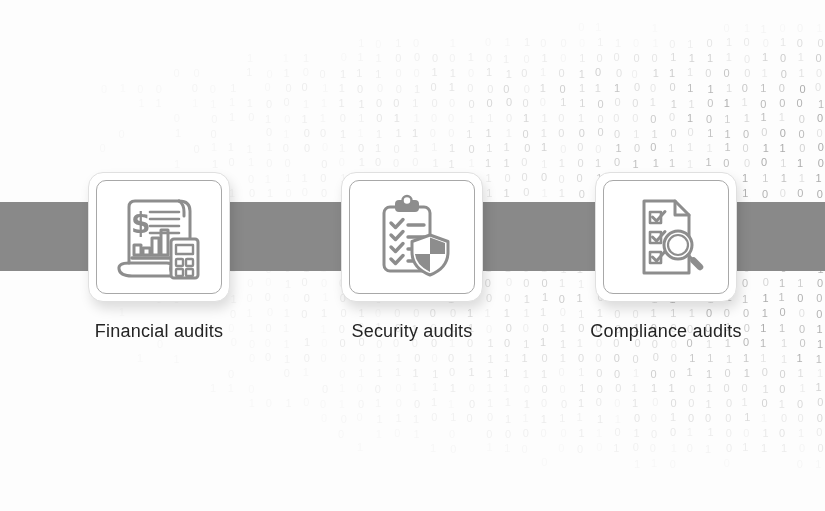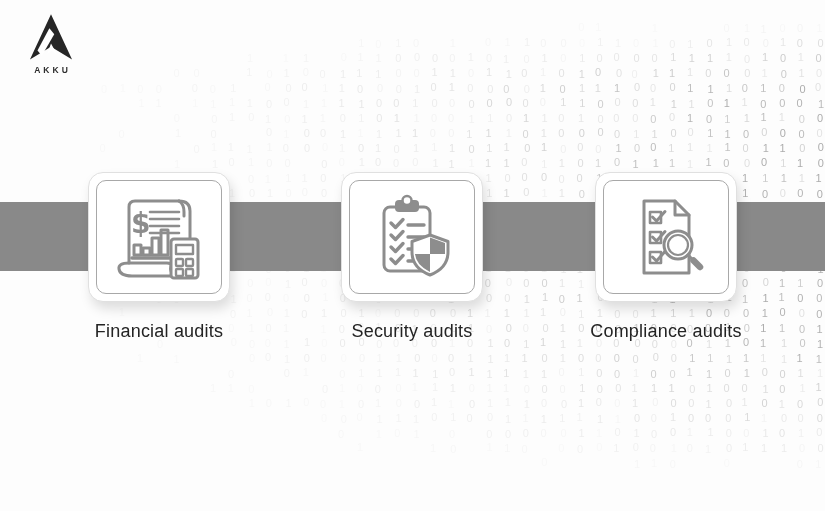--- a/index.html
+++ b/index.html
@@ -1001,28 +1001,20 @@
       <span style="left: 633.9px; top: 458.9px; font-size: 11px; opacity: 0.043;">1</span>
       <span style="left: 650.9px; top: 458.1px; font-size: 11px; opacity: 0.036;">1</span>
       <span style="left: 669.8px; top: 458.8px; font-size: 11px; opacity: 0.044;">0</span>
       <span style="left: 723.7px; top: 457.7px; font-size: 11px; opacity: 0.033;">0</span>
       <span style="left: 796.7px; top: 458.8px; font-size: 11px; opacity: 0.046;">0</span>
       <span style="left: 815.3px; top: 458.9px; font-size: 11px; opacity: 0.045;">1</span>
     </div>
 
   <div class="band"></div>
 
-  <div class="logo-block">
-    <svg viewBox="0 0 100 92" aria-hidden="true">
-      <path d="M50 2 L89 86 L50 62 L11 86 Z" fill="#262626"></path>
-      <path d="M47 28 L56 39 L33 79 L25 69 Z" fill="#ffffff"></path>
-      <path d="M50 56 L61 76 L51.5 70 L43 76 Z" fill="#ffffff"></path>
-    </svg>
-    <span class="brand">AKKU</span>
-  </div>
 
 
   <div class="card" id="card-0">
     <div class="card-inner">
       <svg viewBox="0 0 100 92" aria-hidden="true" fill="none" stroke="currentColor" stroke-width="3" stroke-linecap="round" stroke-linejoin="round">
         <path d="M20 72 V16 Q20 10 26 10 H70"></path>
         <path d="M70 10 Q81 10 81 20 V50"></path>
         <path d="M70 10 Q75 13 75 21 V25"></path>
         <text x="22" y="42" font-size="28" font-weight="600" fill="currentColor" stroke="none" font-family="&quot;DejaVu Sans&quot;, sans-serif">$</text>
         <path d="M41 21 H70 M41 28 H70 M41 35 H70 M41 42 H70" stroke-width="2.6"></path>

